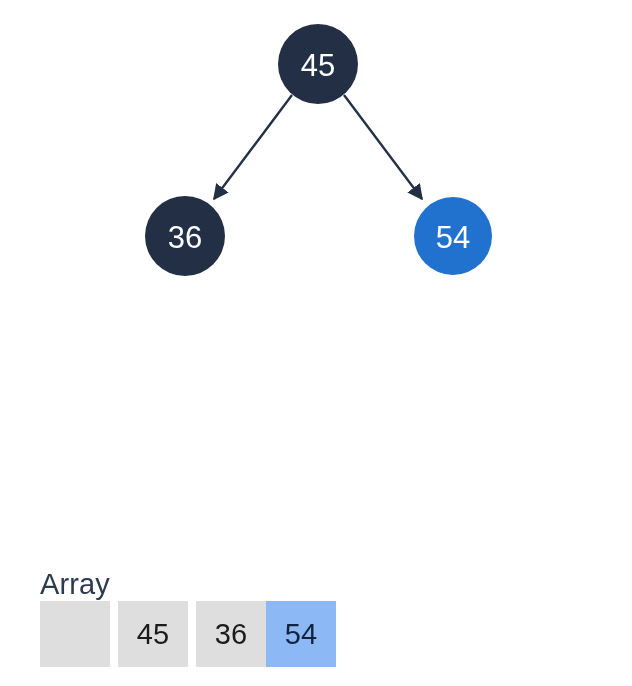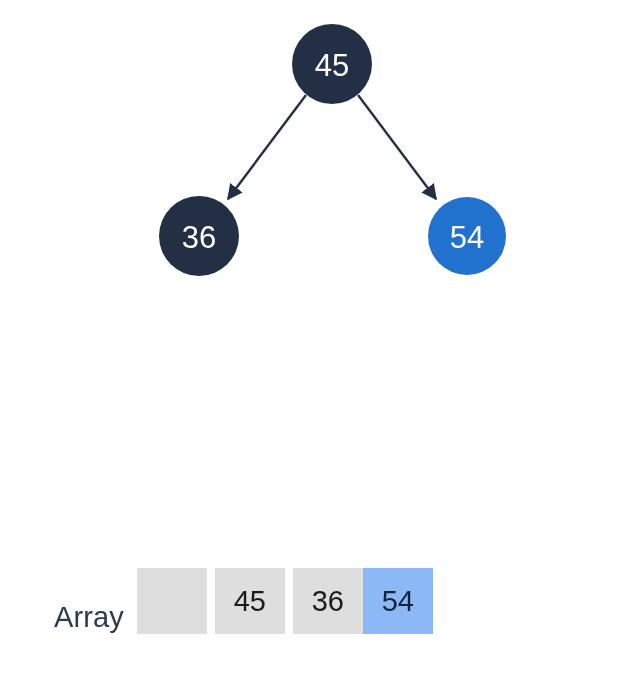--- a/index.html
+++ b/index.html
@@ -12,21 +12,20 @@
     height: 686px;
     position: relative;
     overflow: hidden;
     font-family: "Liberation Sans", sans-serif;
     -webkit-font-smoothing: antialiased;
   }
 
   #viz-stage {
     position: absolute;
     inset: 0;
-    margin-left: 14px;
   }
 
   
   #tree-svg {
     position: absolute;
     left: 0;
     top: 0;
     width: 632px;
     height: 560px;
     display: block;
@@ -48,21 +47,22 @@
     text-anchor: middle;
     dominant-baseline: central;
   }
 
   
   #array-row {
     position: absolute;
     left: 40px;
     top: 568px;
     display: flex;
-    align-items: flex-end;
+    align-items: flex-start;
+    flex-direction: column;
   }
 
   #array-label {
     font-size: 29px;
     color: #2c3a50;
     letter-spacing: 0.1px;
     margin-right: 13px;
     white-space: nowrap;
   }
 

